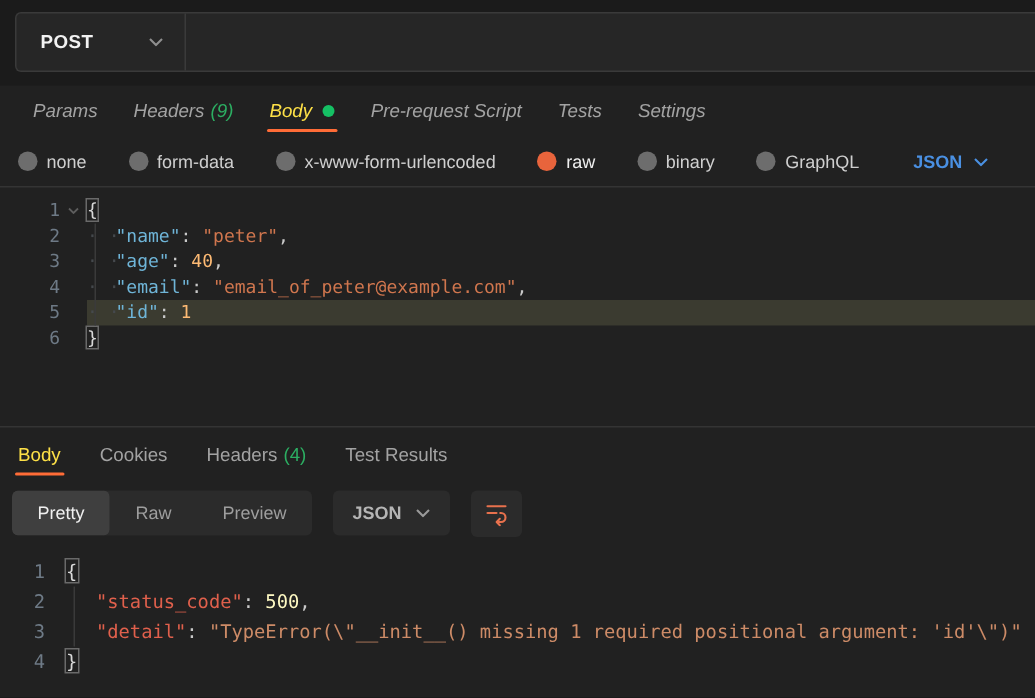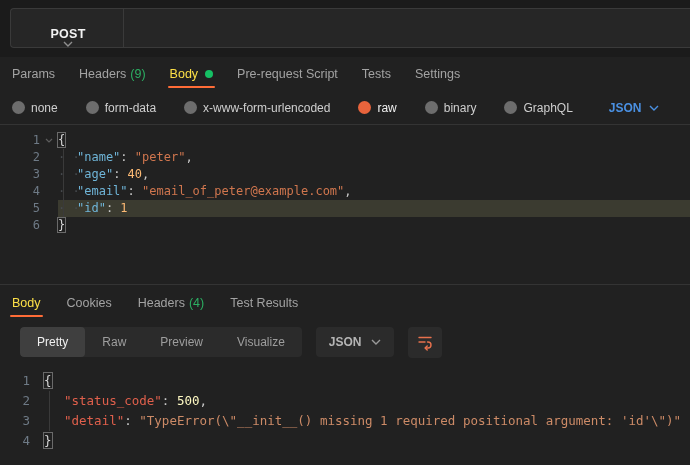--- a/index.html
+++ b/index.html
@@ -13,34 +13,34 @@
   }
 
   
   .url-bar { height:57px; background:#1b1b1b; padding:8px 0 0 10px; }
   .url-control {
     height:40px; width:680px; display:flex; align-items:stretch;
     background:#262626; border:1px solid #3a3a3a; border-radius:4px;
     border-right:none; border-top-right-radius:0; border-bottom-right-radius:0;
   }
   .method-select {
-    width:112px; display:flex; align-items:center; justify-content:flex-end;
-    padding:0 14px 0 16px; cursor:pointer;flex-direction:column;
+    width:112px; display:flex; align-items:center; justify-content:space-between;
+    padding:0 14px 0 16px; cursor:pointer;
   }
   .method-label { color:#f2f2f2; font-weight:bold; font-size:12.5px; letter-spacing:.3px; }
   .chev { color:#8f8f8f; display:inline-flex; }
   .url-divider { width:1px; background:#3a3a3a; margin:0; }
   .url-input {
     flex:1; background:transparent; border:none; outline:none;
     color:#dcdcdc; font-size:12.5px; padding:0 12px;
     font-family:"Liberation Sans", sans-serif;
   }
 
   
-  .req-tabs { height:34px; display:flex; align-items:stretch; padding-left:10px; gap:20px; }
+  .req-tabs { height:34px; display:flex; align-items:stretch; padding-left:20px; gap:20px;font-style:italic; }
   .tab { display:flex; align-items:center; font-size:12.5px; color:#a3a3a3; cursor:pointer; position:relative; padding:0 2px; }
   .tab .count { margin-left:4px; }
   .tab .count:empty { display:none; }
   .green-text { color:#2cae62; }
   .tab.active { color:#fde047; }
   .tab.active::after { content:""; position:absolute; left:0; right:0; bottom:3px; height:2px; background:#ff6c37; border-radius:1px; }
   .status-dot { width:8px; height:8px; border-radius:50%; background:#15c064; margin-left:7px; }
 
   
   .radio-row { height:33px; display:flex; align-items:center; padding-left:12px; gap:28px; }
@@ -64,21 +64,21 @@
   .tok.key { color:#6fb5d8; }
   .tok.str { color:#d0764e; }
   .tok.num { color:#fdba74; }
   .tok.punc { color:#c9c9c9; }
   .tok.brace { color:#d8d8d8; }
   .boxed { outline:1px solid #6a6a6a; }
   .guide { position:absolute; width:1px; background:#3a3a3a; }
 
   
   .resp-tabs { height:36px; border-top:1px solid #343434; display:flex; align-items:stretch; padding-left:10px; gap:22px; }
-  .toolbar { height:44px; display:flex; align-items:center; padding-left:20px; gap:14px; }
+  .toolbar { height:44px; display:flex; align-items:center; padding-left:8px; gap:14px; }
   .seg-group { display:flex; background:#2b2b2b; border-radius:4px; overflow:hidden; }
   .seg { padding:8px 17px; font-size:12px; color:#9e9e9e; cursor:pointer; }
   .seg.active { background:#3f3f3f; color:#f0f0f0; border-radius:4px; }
   .dd-btn { display:flex; align-items:center; gap:9px; background:#2b2b2b; border-radius:4px; padding:8px 13px; cursor:pointer; }
   .dd-btn .dd-label { color:#b5b5b5; font-size:12px; font-weight:bold; }
   .dd-btn .chev { color:#9a9a9a; }
   .icon-btn { width:34px; height:31px; background:#2b2b2b; border-radius:4px; display:flex; align-items:center; justify-content:center; cursor:pointer; color:#e8714d; }
 
   .resp-editor { height:100px; padding-top:7px; font-size:12.5px; }
   .resp-editor .ed-line { line-height:20px; }
@@ -218,21 +218,20 @@
     <div class="tab">
       <span>Test Results</span>
     </div>
   </div>
 
   <div class="toolbar">
     <div class="seg-group">
       <div class="seg active">Pretty</div>
       <div class="seg">Raw</div>
       <div class="seg">Preview</div>
-      <div class="seg">Visualize</div>
     </div>
     <div class="dd-btn">
       <span class="dd-label">JSON</span>
       <span class="chev">
         <svg width="10" height="6" viewBox="0 0 10 6">
             <polyline points="1,1 5,5 9,1" fill="none" stroke="currentColor" stroke-width="1.4"></polyline>
           </svg>
       </span>
     </div>
     <div class="icon-btn">

